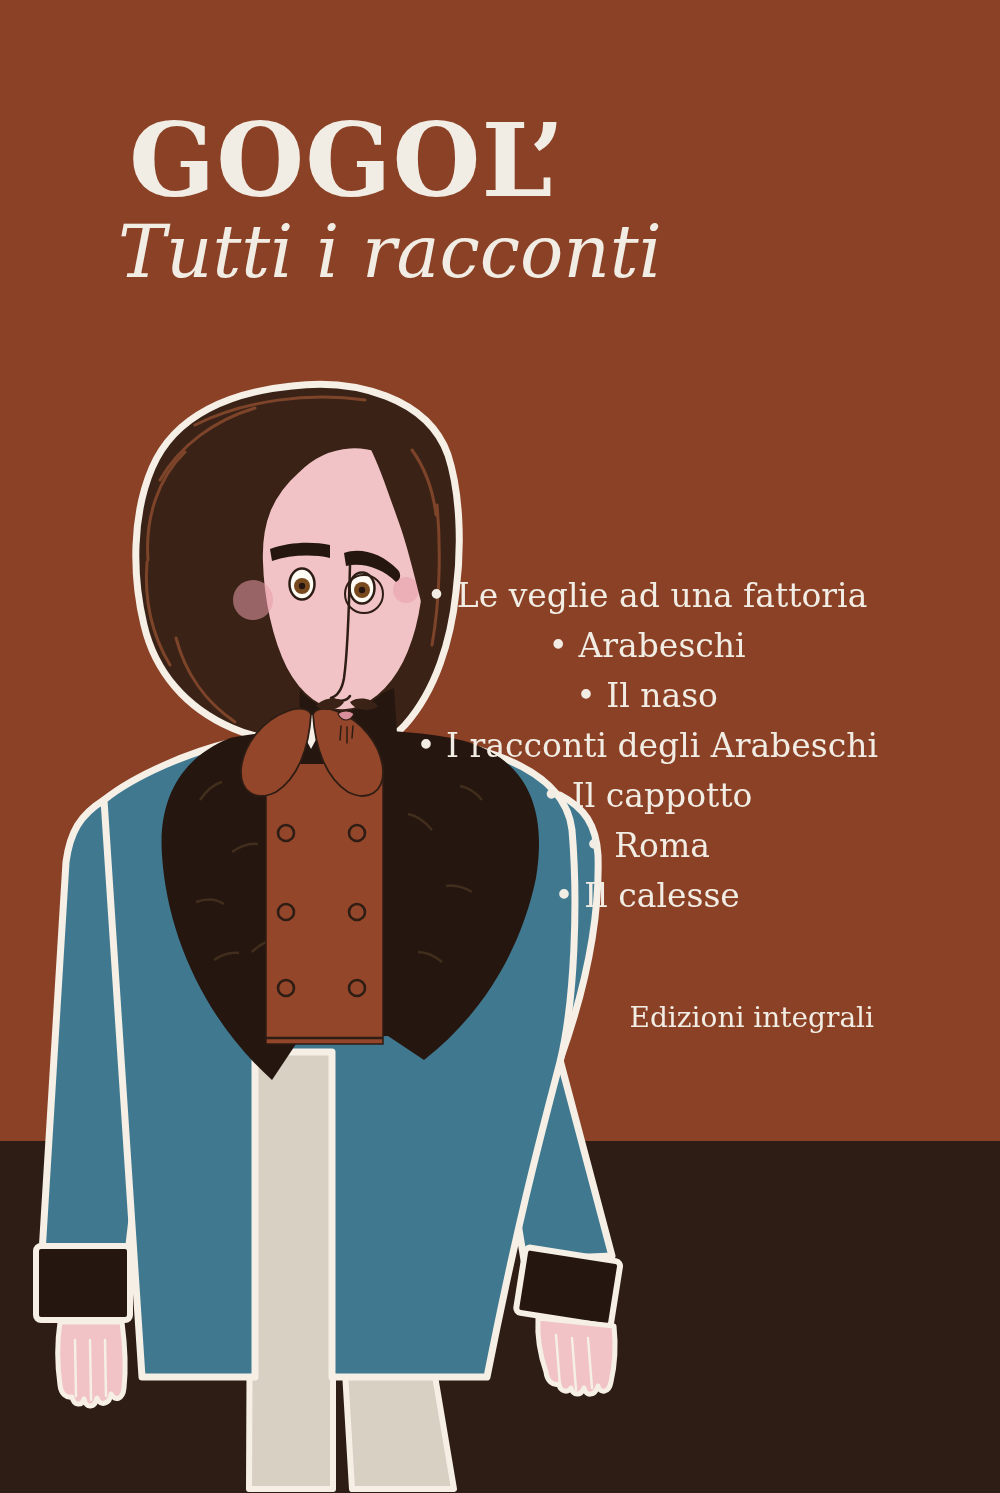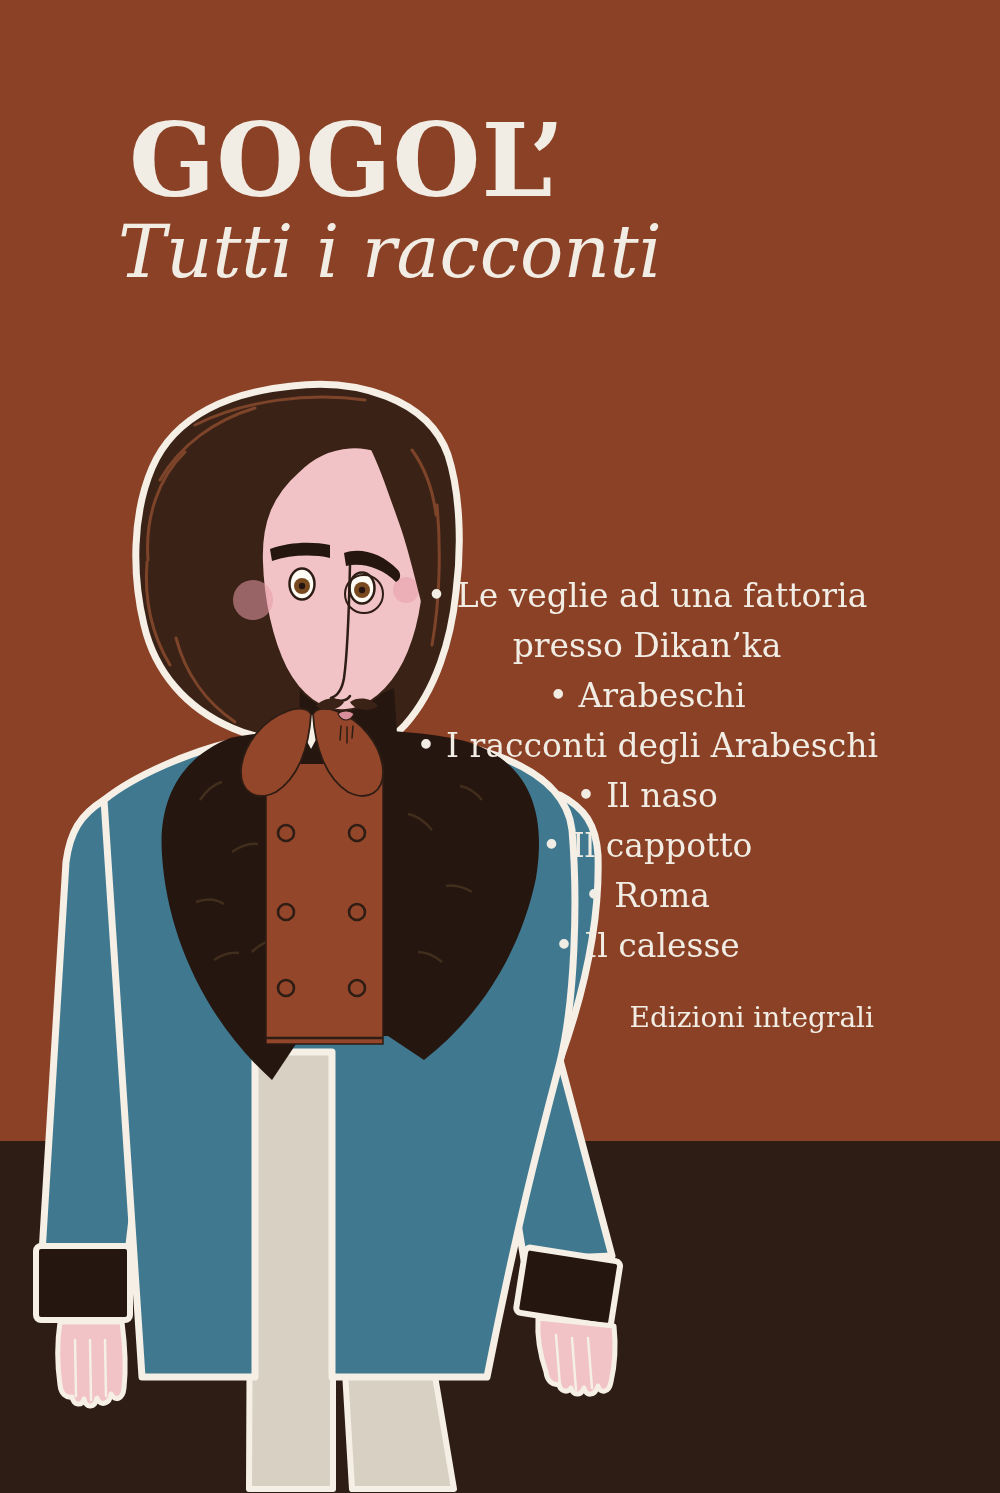--- a/index.html
+++ b/index.html
@@ -145,24 +145,23 @@
         <path d="M588,1338 L592,1388"></path>
     </g>
   </g>
 </svg>
 
 <div id="author" class="abs txt">GOGOL’</div>
 <div id="subtitle" class="abs txt">Tutti i racconti</div>
 
 <div id="toc" class="abs txt">
   <div>• Le veglie ad una fattoria</div>
-  <div>presso Dikan’ka</div>
   <div>• Arabeschi</div>
+  <div>• Il naso</div>
   <div>• I racconti degli Arabeschi</div>
-  <div>• Il naso</div>
   <div>• Il cappotto</div>
   <div>• Roma</div>
   <div>• Il calesse</div>
 </div>
 
 <div id="edition" class="abs txt">Edizioni integrali</div>
 
 <svg id="logo" class="abs" viewBox="0 0 110 118">
   <ellipse cx="55" cy="62" rx="29" ry="48" fill="none" stroke="#F2EDE4" stroke-width="5"></ellipse>
   <g fill="#F2EDE4">

